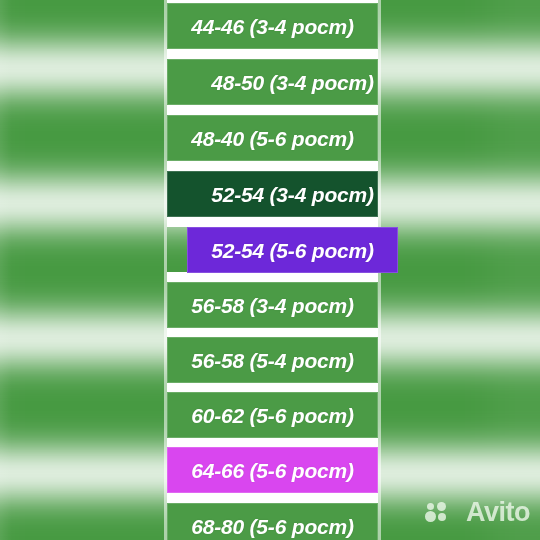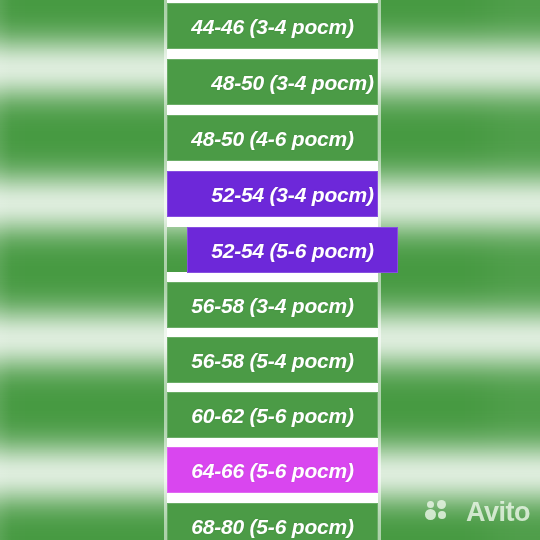--- a/index.html
+++ b/index.html
@@ -117,20 +117,21 @@
   .col-seam.left  { left: 164px; }
   .col-seam.right { left: 378px; }
 
   
   .watermark {
     position: absolute;
     right: 10px;
     bottom: 14px;
     z-index: 6;
     display: flex;
+    align-items: center;
     gap: 17px;
     opacity: 0.82;
     pointer-events: none;
   }
   .wm-dots {
     position: relative;
     width: 24px;
     height: 24px;
   }
   .wm-dots i {
@@ -189,23 +190,23 @@
   <div class="col-seam right"></div>
 
   <div class="list" id="size-list">
       <div class="size-row" style="top: 3px; background: rgb(75, 155, 70);">
         <span class="label">44-46 (3-4 рост)</span>
       </div>
       <div class="size-row" style="top: 59px; background: rgb(75, 155, 70); padding-left: 40px;">
         <span class="label">48-50 (3-4 рост)</span>
       </div>
       <div class="size-row" style="top: 115px; background: rgb(75, 155, 70);">
-        <span class="label">48-50 (4-6 рост)</span>
-      </div>
-      <div class="size-row" style="top: 171px; background: #6d28d9; padding-left: 40px;">
+        <span class="label">48-40 (5-6 рост)</span>
+      </div>
+      <div class="size-row" style="top: 171px; background: #14532d; padding-left: 40px;">
         <span class="label">52-54 (3-4 рост)</span>
       </div>
       <div class="size-row" style="top: 227px; background: #6d28d9; margin-left: 20px;">
         <span class="label">52-54 (5-6 рост)</span>
       </div>
       <div class="size-row" style="top: 282px; background: rgb(75, 155, 70); text-align: center;">
         <span class="label">56-58 (3-4 рост)</span>
       </div>
       <div class="size-row" style="top: 337px; background: rgb(75, 155, 70);">
         <span class="label">56-58 (5-4 рост)</span>

